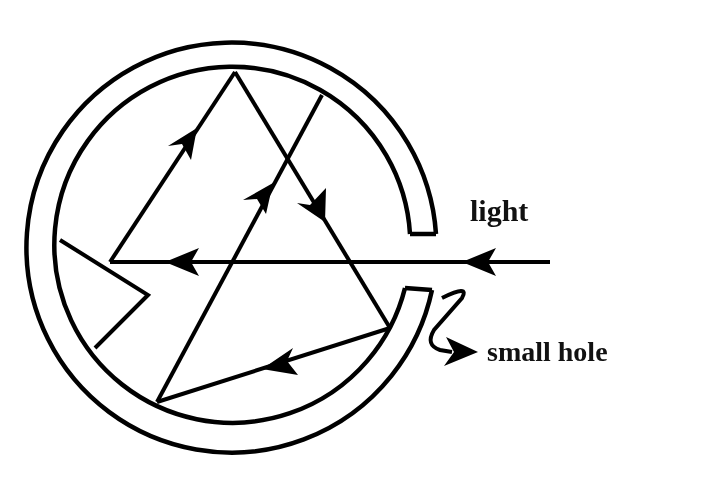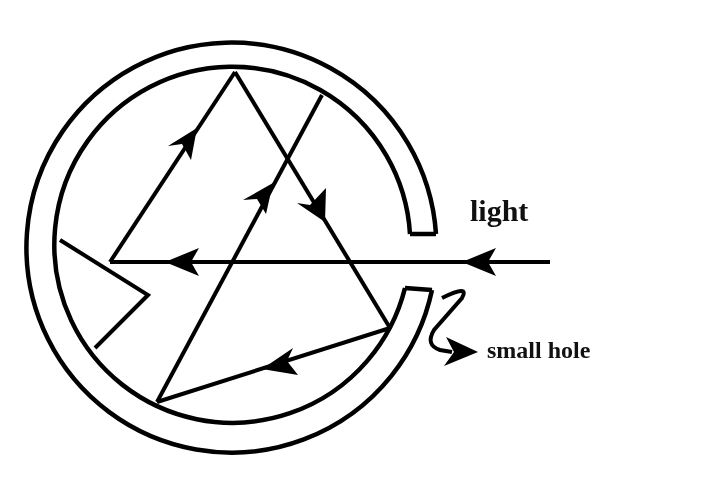--- a/index.html
+++ b/index.html
@@ -7,21 +7,21 @@
     #diagram { position: absolute; left: 0; top: 0; width: 709px; height: 479px; }
     .lbl {
       position: absolute;
       font-family: "Liberation Serif", "DejaVu Serif", serif;
       font-weight: bold;
       color: #111111;
       white-space: nowrap;
       line-height: 1;
     }
     #label-light { left: 470px; top: 196px; font-size: 30px; text-align: center; }
-    #label-hole  { left: 487px; top: 338px; font-size: 24px; }
+    #label-hole  { left: 487px; top: 338px; font-size: 28px; }
   </style>
 </head>
 <body>
 
 <svg id="diagram" viewBox="0 0 709 479" xmlns="http://www.w3.org/2000/svg">
   <defs>
     <marker id="ah" viewBox="0 0 12 10" refX="6" refY="5" markerWidth="12" markerHeight="10" markerUnits="userSpaceOnUse" orient="auto">
       <path d="M0,0 L12,5 L0,10 L3,5 Z" fill="#000"></path>
     </marker>
   </defs>

